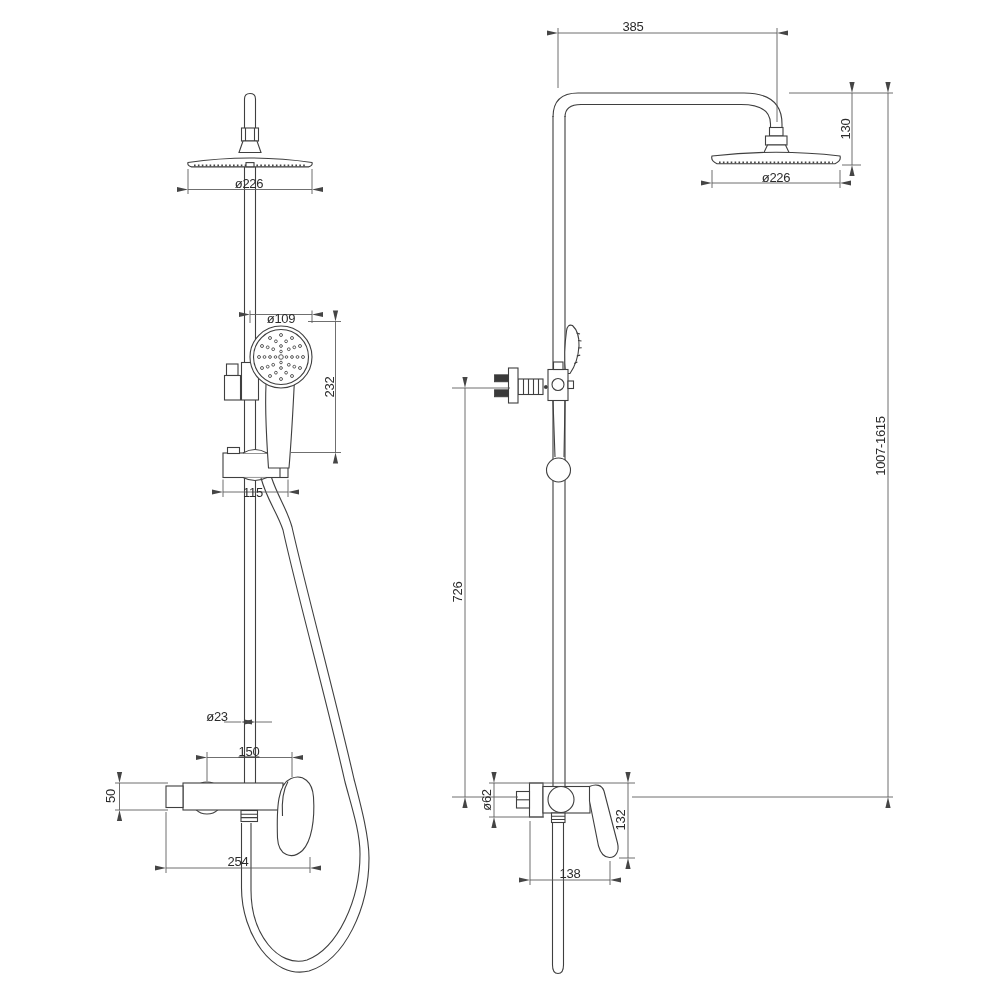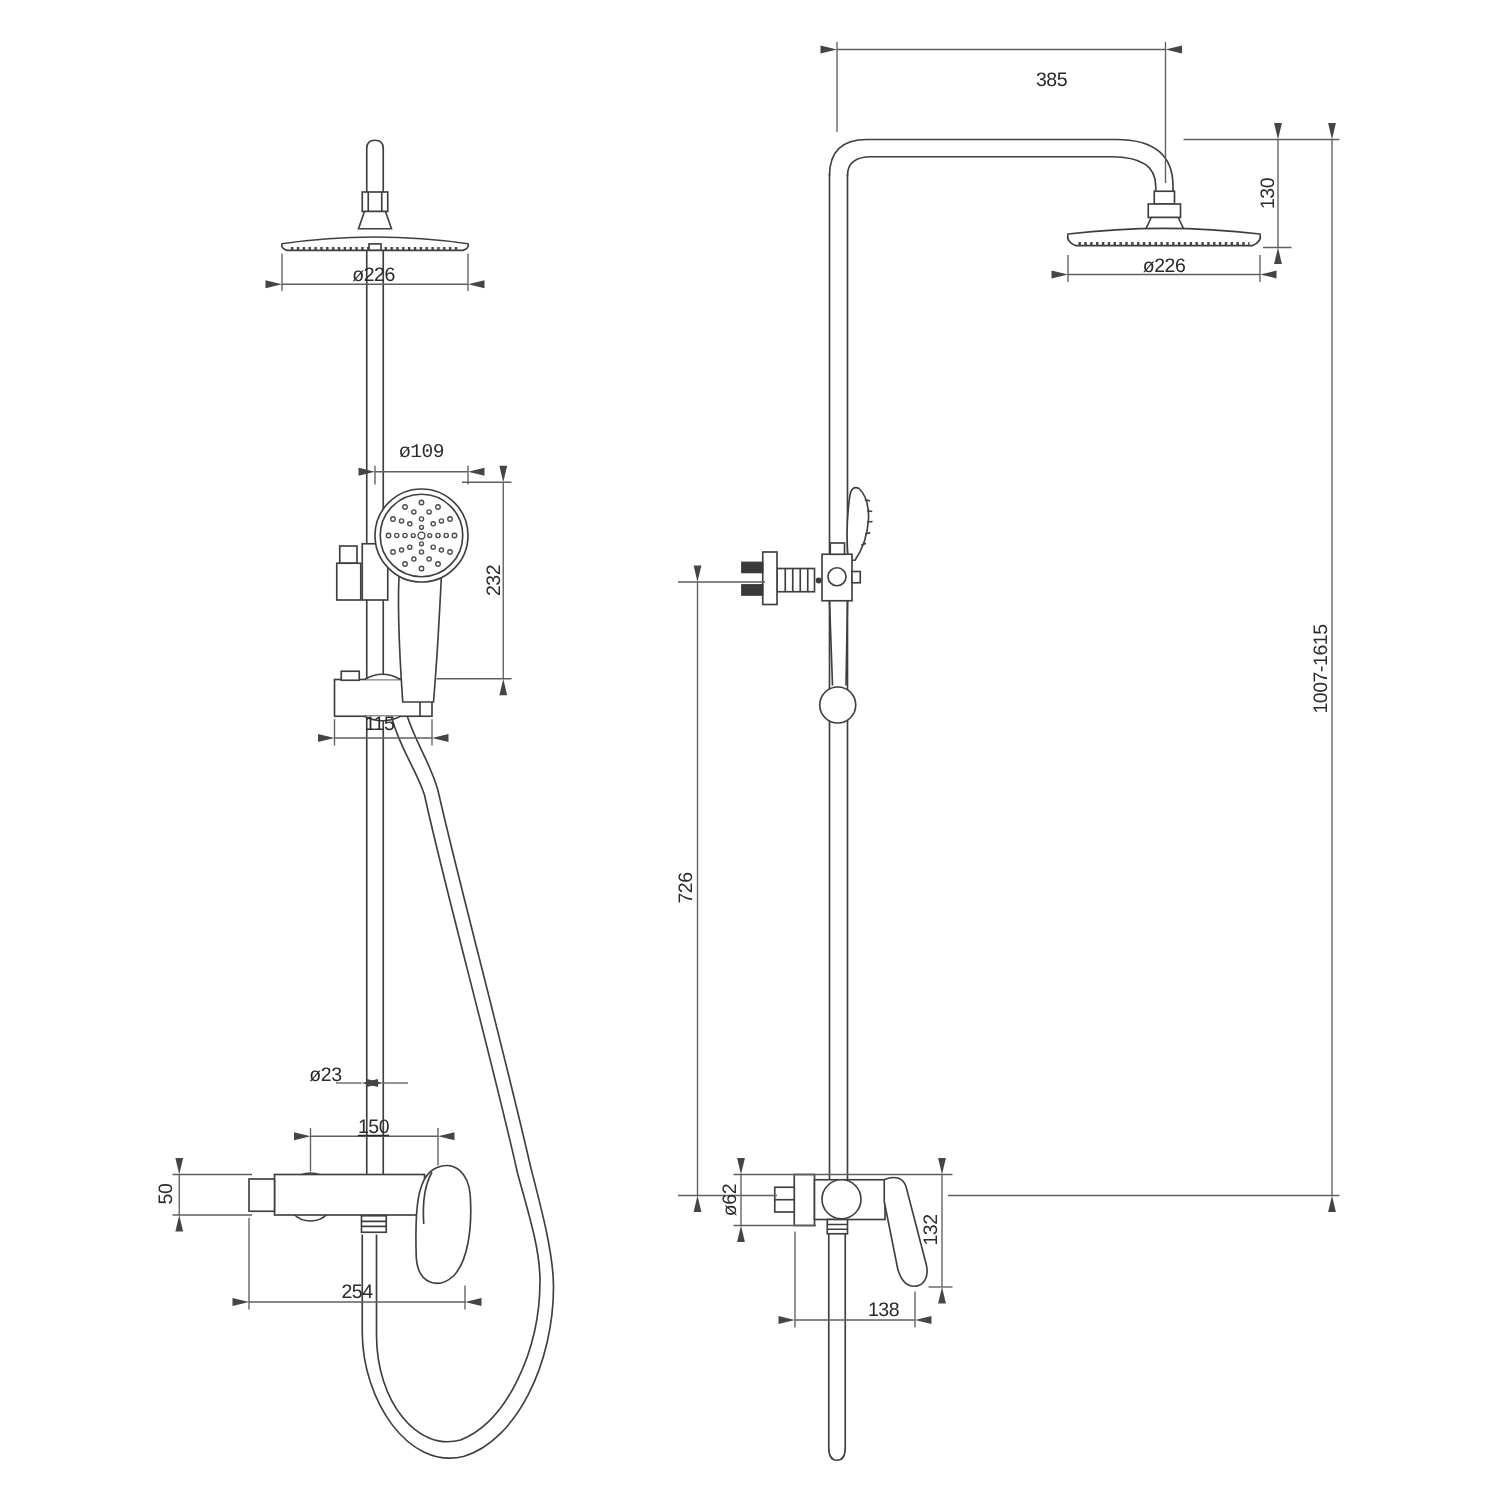--- a/index.html
+++ b/index.html
@@ -179,30 +179,30 @@
       <line class="dim" x1="494" y1="783" x2="494" y2="817" marker-start="url(#ar)" marker-end="url(#ar)"></line>
       <path class="dim" d="M619,858 H635"></path>
       <line class="dim" x1="628" y1="783" x2="628" y2="858" marker-start="url(#ar)" marker-end="url(#ar)"></line>
       <path class="dim" d="M530,821 V885 M610,861 V885"></path>
       <line class="dim" x1="530" y1="880" x2="610" y2="880" marker-start="url(#ar)" marker-end="url(#ar)"></line>
     </g>
   </g>
 </svg>
 
 <div class="dim-label" style="left:249px;top:183px;">ø226</div>
-<div class="dim-label" style="left:281px;top:301px;font-family:Liberation Mono, monospace;">ø109</div>
+<div class="dim-label" style="left:281px;top:318px;">ø109</div>
 <div class="dim-label v" style="left:329px;top:387px;">232</div>
-<div class="dim-label" style="left:253px;top:482px;">115</div>
+<div class="dim-label" style="left:253px;top:492px;">115</div>
 <div class="dim-label" style="left:217px;top:716px;">ø23</div>
 <div class="dim-label" style="left:249px;top:751px;text-decoration:underline;">150</div>
 <div class="dim-label v" style="left:110px;top:796px;">50</div>
 <div class="dim-label" style="left:238px;top:861px;text-align:center;">254</div>
 
-<div class="dim-label" style="left:701px;top:26px;margin-top:27px;">385</div>
+<div class="dim-label" style="left:633px;top:26px;">385</div>
 <div class="dim-label v" style="left:845px;top:129px;">130</div>
 <div class="dim-label" style="left:776px;top:177px;">ø226</div>
 <div class="dim-label v" style="left:880px;top:446px;">1007-1615</div>
 <div class="dim-label v" style="left:457px;top:592px;">726</div>
 <div class="dim-label v" style="left:486px;top:800px;">ø62</div>
 <div class="dim-label v" style="left:620px;top:820px;">132</div>
-<div class="dim-label" style="left:570px;top:873px;margin-left:19px;">138</div>
+<div class="dim-label" style="left:570px;top:873px;">138</div>
 
 </div>
 
 </body></html>

